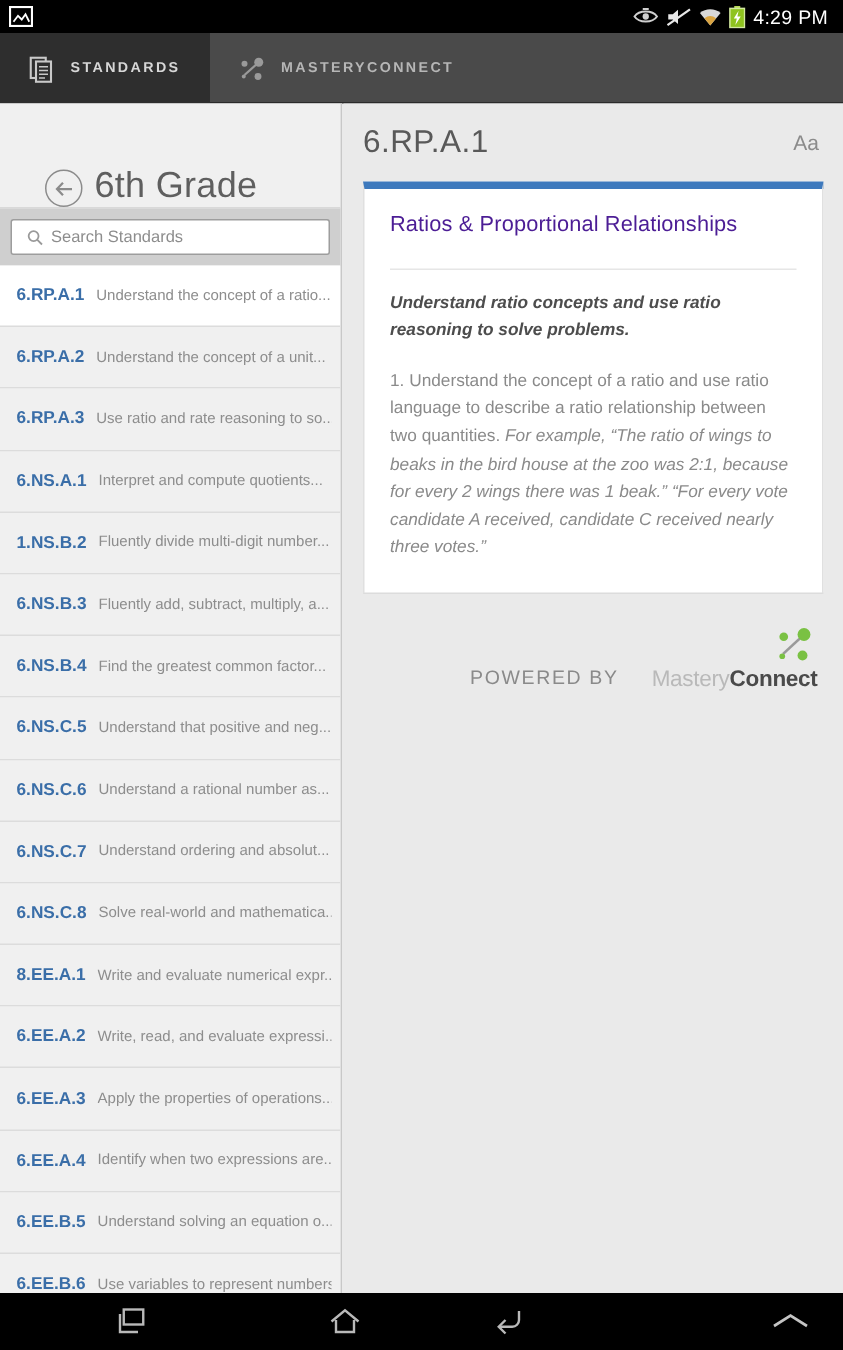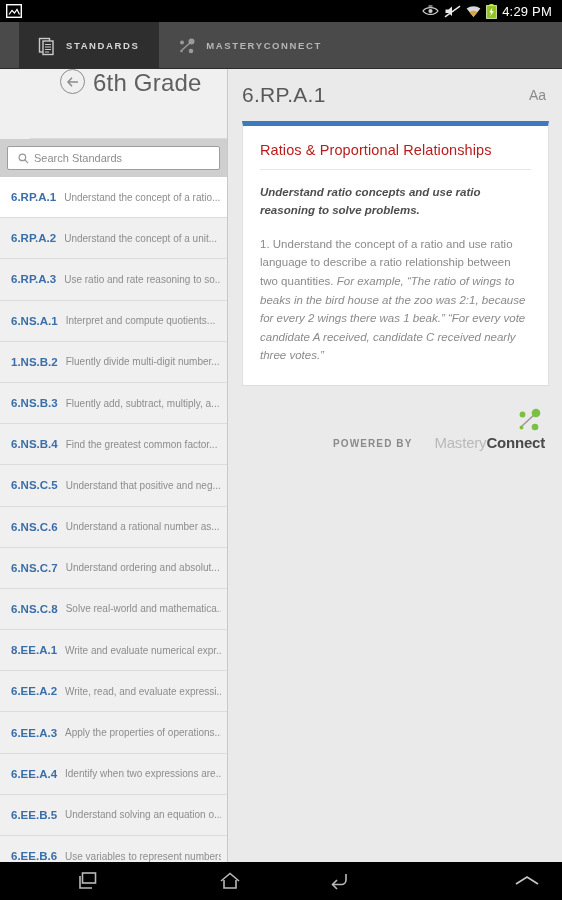--- a/index.html
+++ b/index.html
@@ -46,21 +46,21 @@
     display: flex;
     border-bottom: 1px solid #2b2b2b;
   }
   .tab {
     display: flex; align-items: center;
     gap: 9px;
     height: 47px;
     padding: 0 20px 0 18px;
     cursor: pointer;
   }
-  .tab.active { background: #2e2e2e; margin-left: 19px; }
+  .tab.active { background: #2e2e2e; }
   .tab .tab-label {
     color: #b6b6b6;
     font-size: 9.5px;
     letter-spacing: 1.6px;
     font-weight: bold;
     white-space: nowrap;
   }
   .tab.active .tab-label { color: #d7d7d7; }
   .tab-icon { width: 20px; height: 20px; display: block; }
 
@@ -75,24 +75,23 @@
   .sidebar {
     position: absolute; top: 0; left: 0;
     width: 228px; height: 793px;
     background: #f0f0f0;
     border-right: 1px solid #c8c8c8;
     overflow: hidden;
   }
   .sb-header {
     height: 70px;
     background: #f0f0f0;
-    display: flex; align-items: flex-start;
+    display: flex; align-items: flex-end;
     padding-left: 30px;
     border-bottom: 1px solid #d9d9d9;
-    margin-left: 30px;
   }
   .back-circle {
     width: 25px; height: 25px;
     border: 1.6px solid #8b8b8b;
     border-radius: 50%;
     display: flex; align-items: center; justify-content: center;
     margin-right: 8px;
     cursor: pointer;
     flex: 0 0 auto;
   }
@@ -181,22 +180,22 @@
     margin: 0 13px;
     background: #ffffff;
     border-top: 5px solid #3d79bd;
     border-left: 1px solid #e0e0e0;
     border-right: 1px solid #e0e0e0;
     border-bottom: 1px solid #dcdcdc;
     padding: 16px 17px 20px 17px;
   }
   .card-title {
     font-size: 14.5px;
-    color: #b91c1c;
-    padding-bottom: 11px;
+    color: #4c1d95;
+    padding-bottom: 21px;
     border-bottom: 1px solid #e6e6e6;
     font-weight: normal;
     letter-spacing: .1px;
   }
   .card-lead {
     margin-top: 14px;
     font-size: 11.5px;
     line-height: 1.55;
     color: #4d4d4d;
     font-style: italic;
@@ -216,24 +215,24 @@
     display: flex;
     flex-direction: column;
     align-items: flex-end;
   }
   .pb-logo { margin-right: 1px; }
   .pb-row {
     display: flex; align-items: flex-end; gap: 6px;
     margin-top: 1px;
   }
   .pb-pre {
-    font-size: 10px;
+    font-size: 13px;
     letter-spacing: 1.1px;
     color: #8a8a8a;
-    font-weight: bold;
+    font-weight: normal;
     padding-bottom: 2px;
   }
   .pb-name { font-size: 15px; letter-spacing: -.2px; }
   .pb-mastery { color: #b9b9b9; margin-left: 16px; }
   .pb-connect { color: #4a4a4a; font-weight: bold; }
 
   
   .navbar {
     position: absolute; left: 0; bottom: 0;
     width: 562px; height: 38px;

